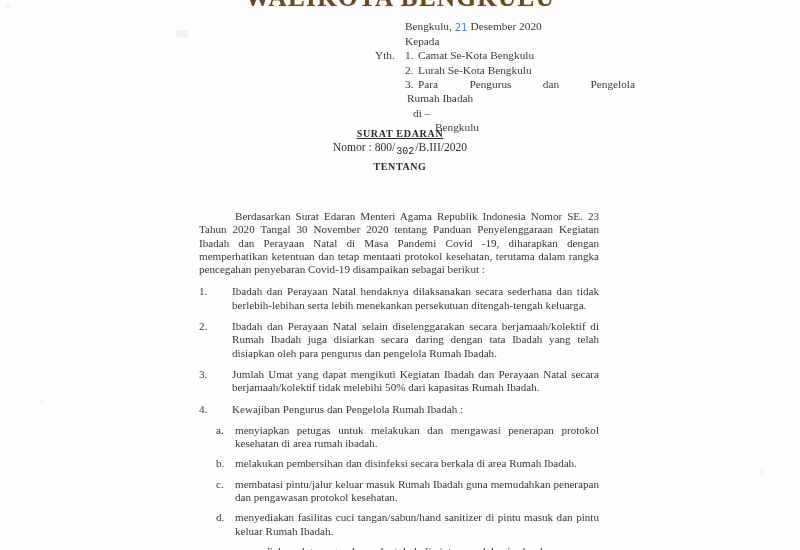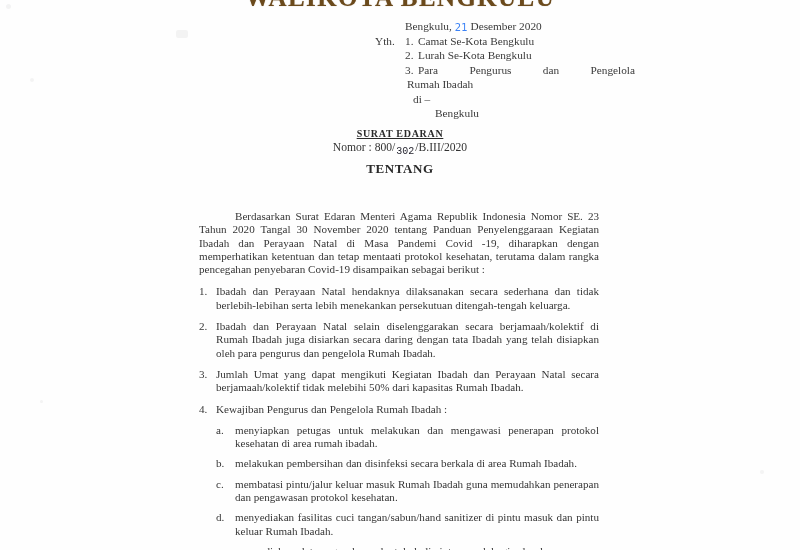--- a/index.html
+++ b/index.html
@@ -141,21 +141,21 @@
   .nomor-hand {
     font-family: Liberation Mono, monospace;
     font-size: 10px;
     color: #1d1d28;
     position: relative;
     top: 3px;
     padding: 0 1px;
   }
   .t-tentang {
     font-weight: bold;
-    font-size: 13px;
+    font-size: 10px;
     letter-spacing: 0.6px;
     margin-top: 7px;
     color: #2a2a2a;
   }
   .t-subject {
     font-weight: bold;
     font-size: 12px;
     letter-spacing: 0.45px;
     margin-top: 7px;
     line-height: 14.5px;
@@ -182,20 +182,21 @@
     align-items: flex-start;
     margin-bottom: 8px;
   }
   .num-marker {
     width: 17px;
     flex: 0 0 17px;
   }
   .num-body {
     flex: 1;
     text-align: justify;
+    margin-left: 16px;
   }
   .sub-list {
     margin-top: 7px;
     margin-left: 17px;
   }
   .sub-item {
     display: flex;
     align-items: flex-start;
     margin-bottom: 7px;
   }
@@ -226,20 +227,21 @@
   <div class="letterhead">
     <div class="letterhead-title">WALIKOTA BENGKULU</div>
   </div>
 
   <div class="address-block">
 
     <div class="dateline">
       <span>Bengkulu,</span><span class="handwritten">21</span><span>Desember  2020</span>
     </div>
 
+    <div class="kepada">Kepada</div>
 
     <div class="recipients">
       <div class="yth">Yth.</div>
       <div class="recipient-list">
 
         <div class="recipient-row">
           <span class="recipient-num">1.</span>
           <span class="recipient-text">Camat Se-Kota Bengkulu</span>
         </div>
 

